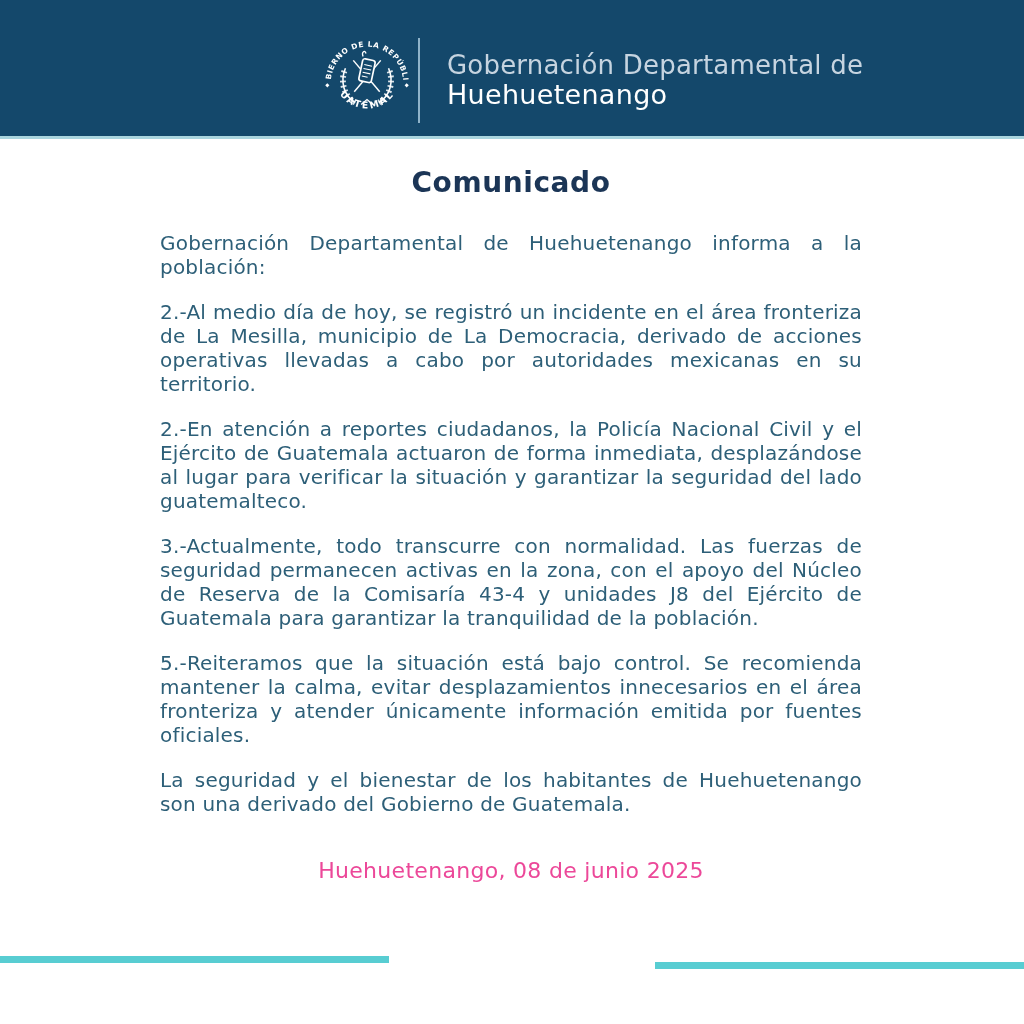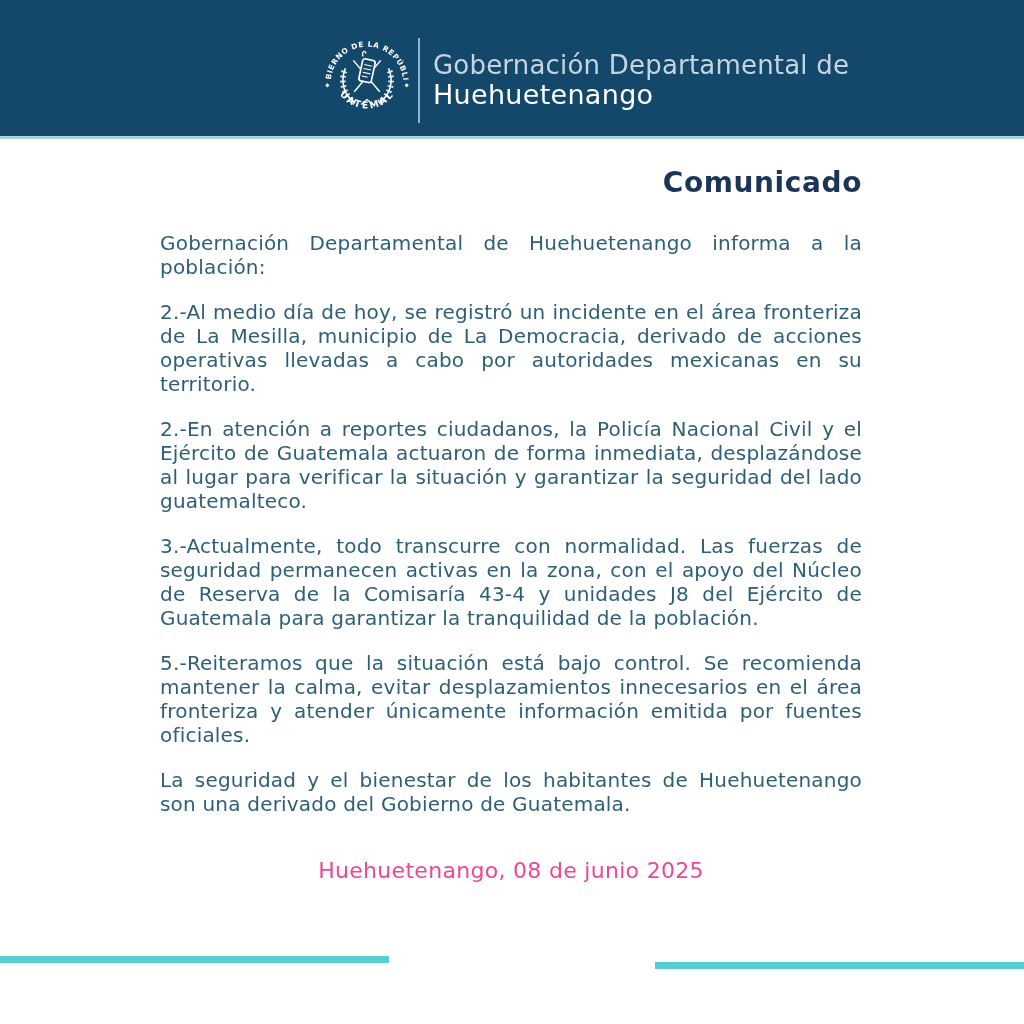--- a/index.html
+++ b/index.html
@@ -34,21 +34,21 @@
     width: 98px; height: 98px;
   }
   .banner-divider {
     position: absolute;
     left: 418px; top: 38px;
     width: 2px; height: 85px;
     background: #8fb3c9;
   }
   .wordmark {
     position: absolute;
-    left: 433px; top: 51px;
+    left: 447px; top: 51px;
     line-height: 1.12;
     white-space: nowrap;
   }
   .wordmark .org-line1 {
     display: block;
     font-size: 26px;
     font-weight: 400;
     color: #c6d4e0;
     letter-spacing: 0.2px;
   }
@@ -62,21 +62,21 @@
 
   
   .content {
     position: absolute;
     top: 142px; left: 0;
     width: 1024px;
     padding: 24px 162px 0 160px;
   }
   .doc-title {
     margin: 0 0 32px 0;
-    text-align: right;
+    text-align: center;
     font-size: 28px;
     font-weight: 700;
     color: #1b3556;
     letter-spacing: 0.6px;
   }
   .doc-paragraph {
     margin: 0 0 21px 0;
     font-size: 20px;
     line-height: 24px;
     letter-spacing: 0.2px;

